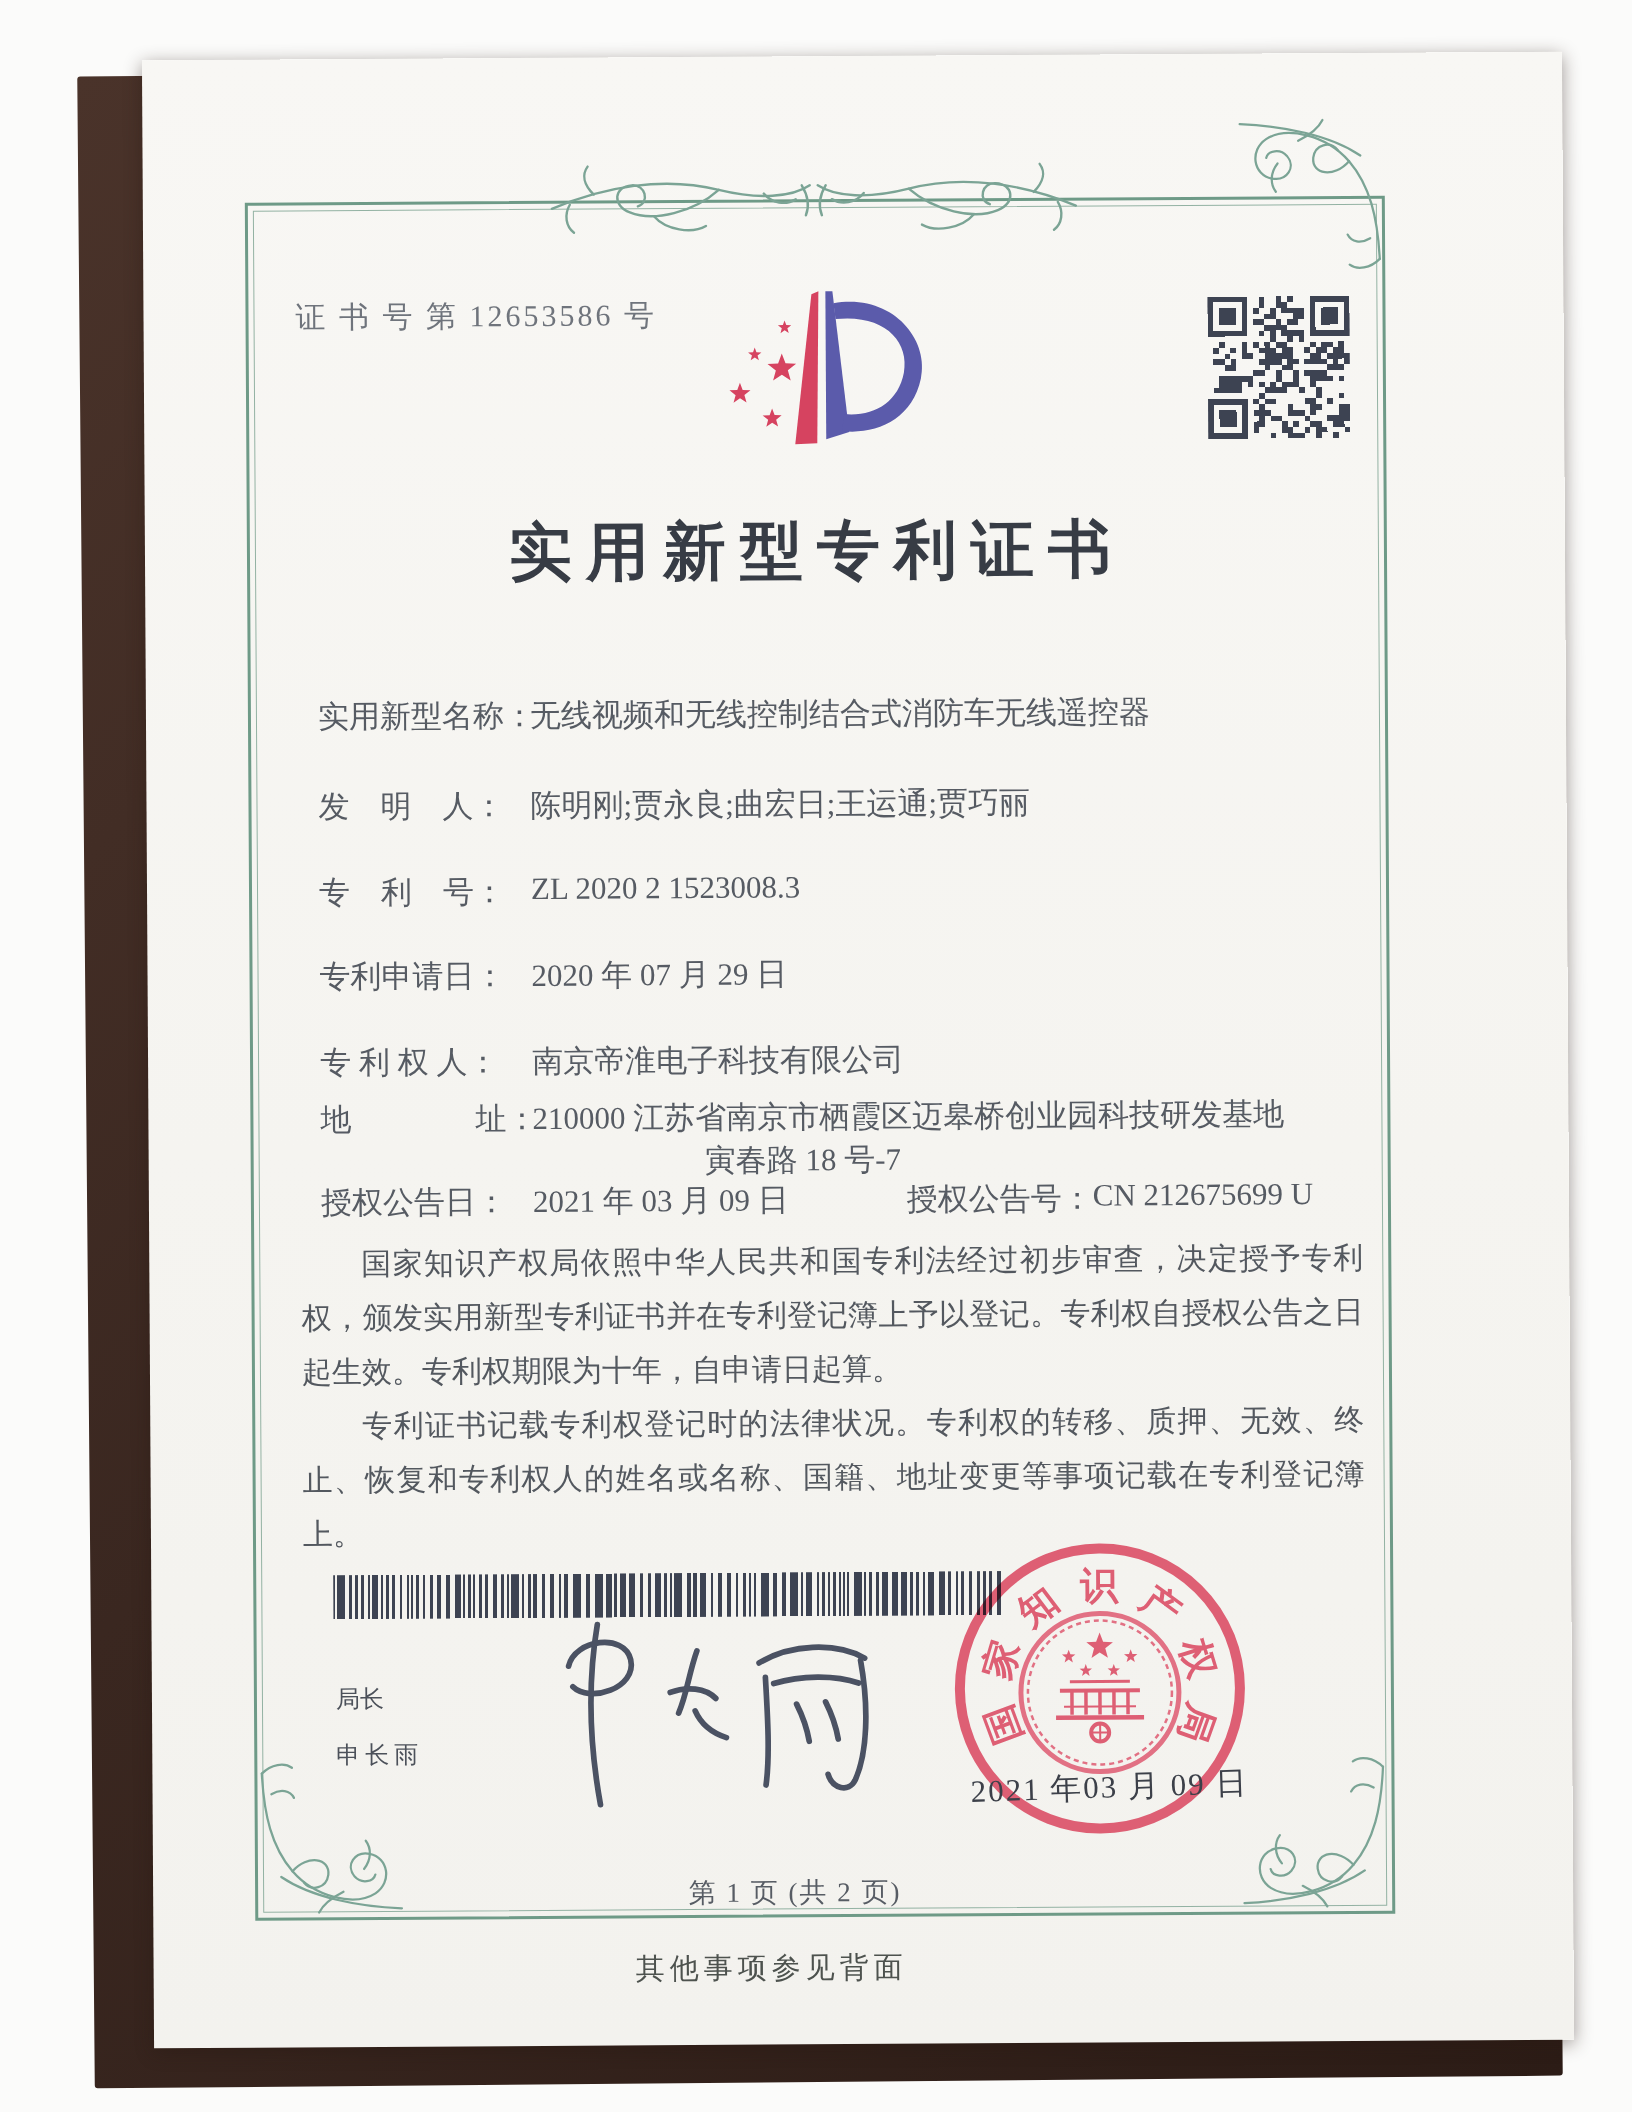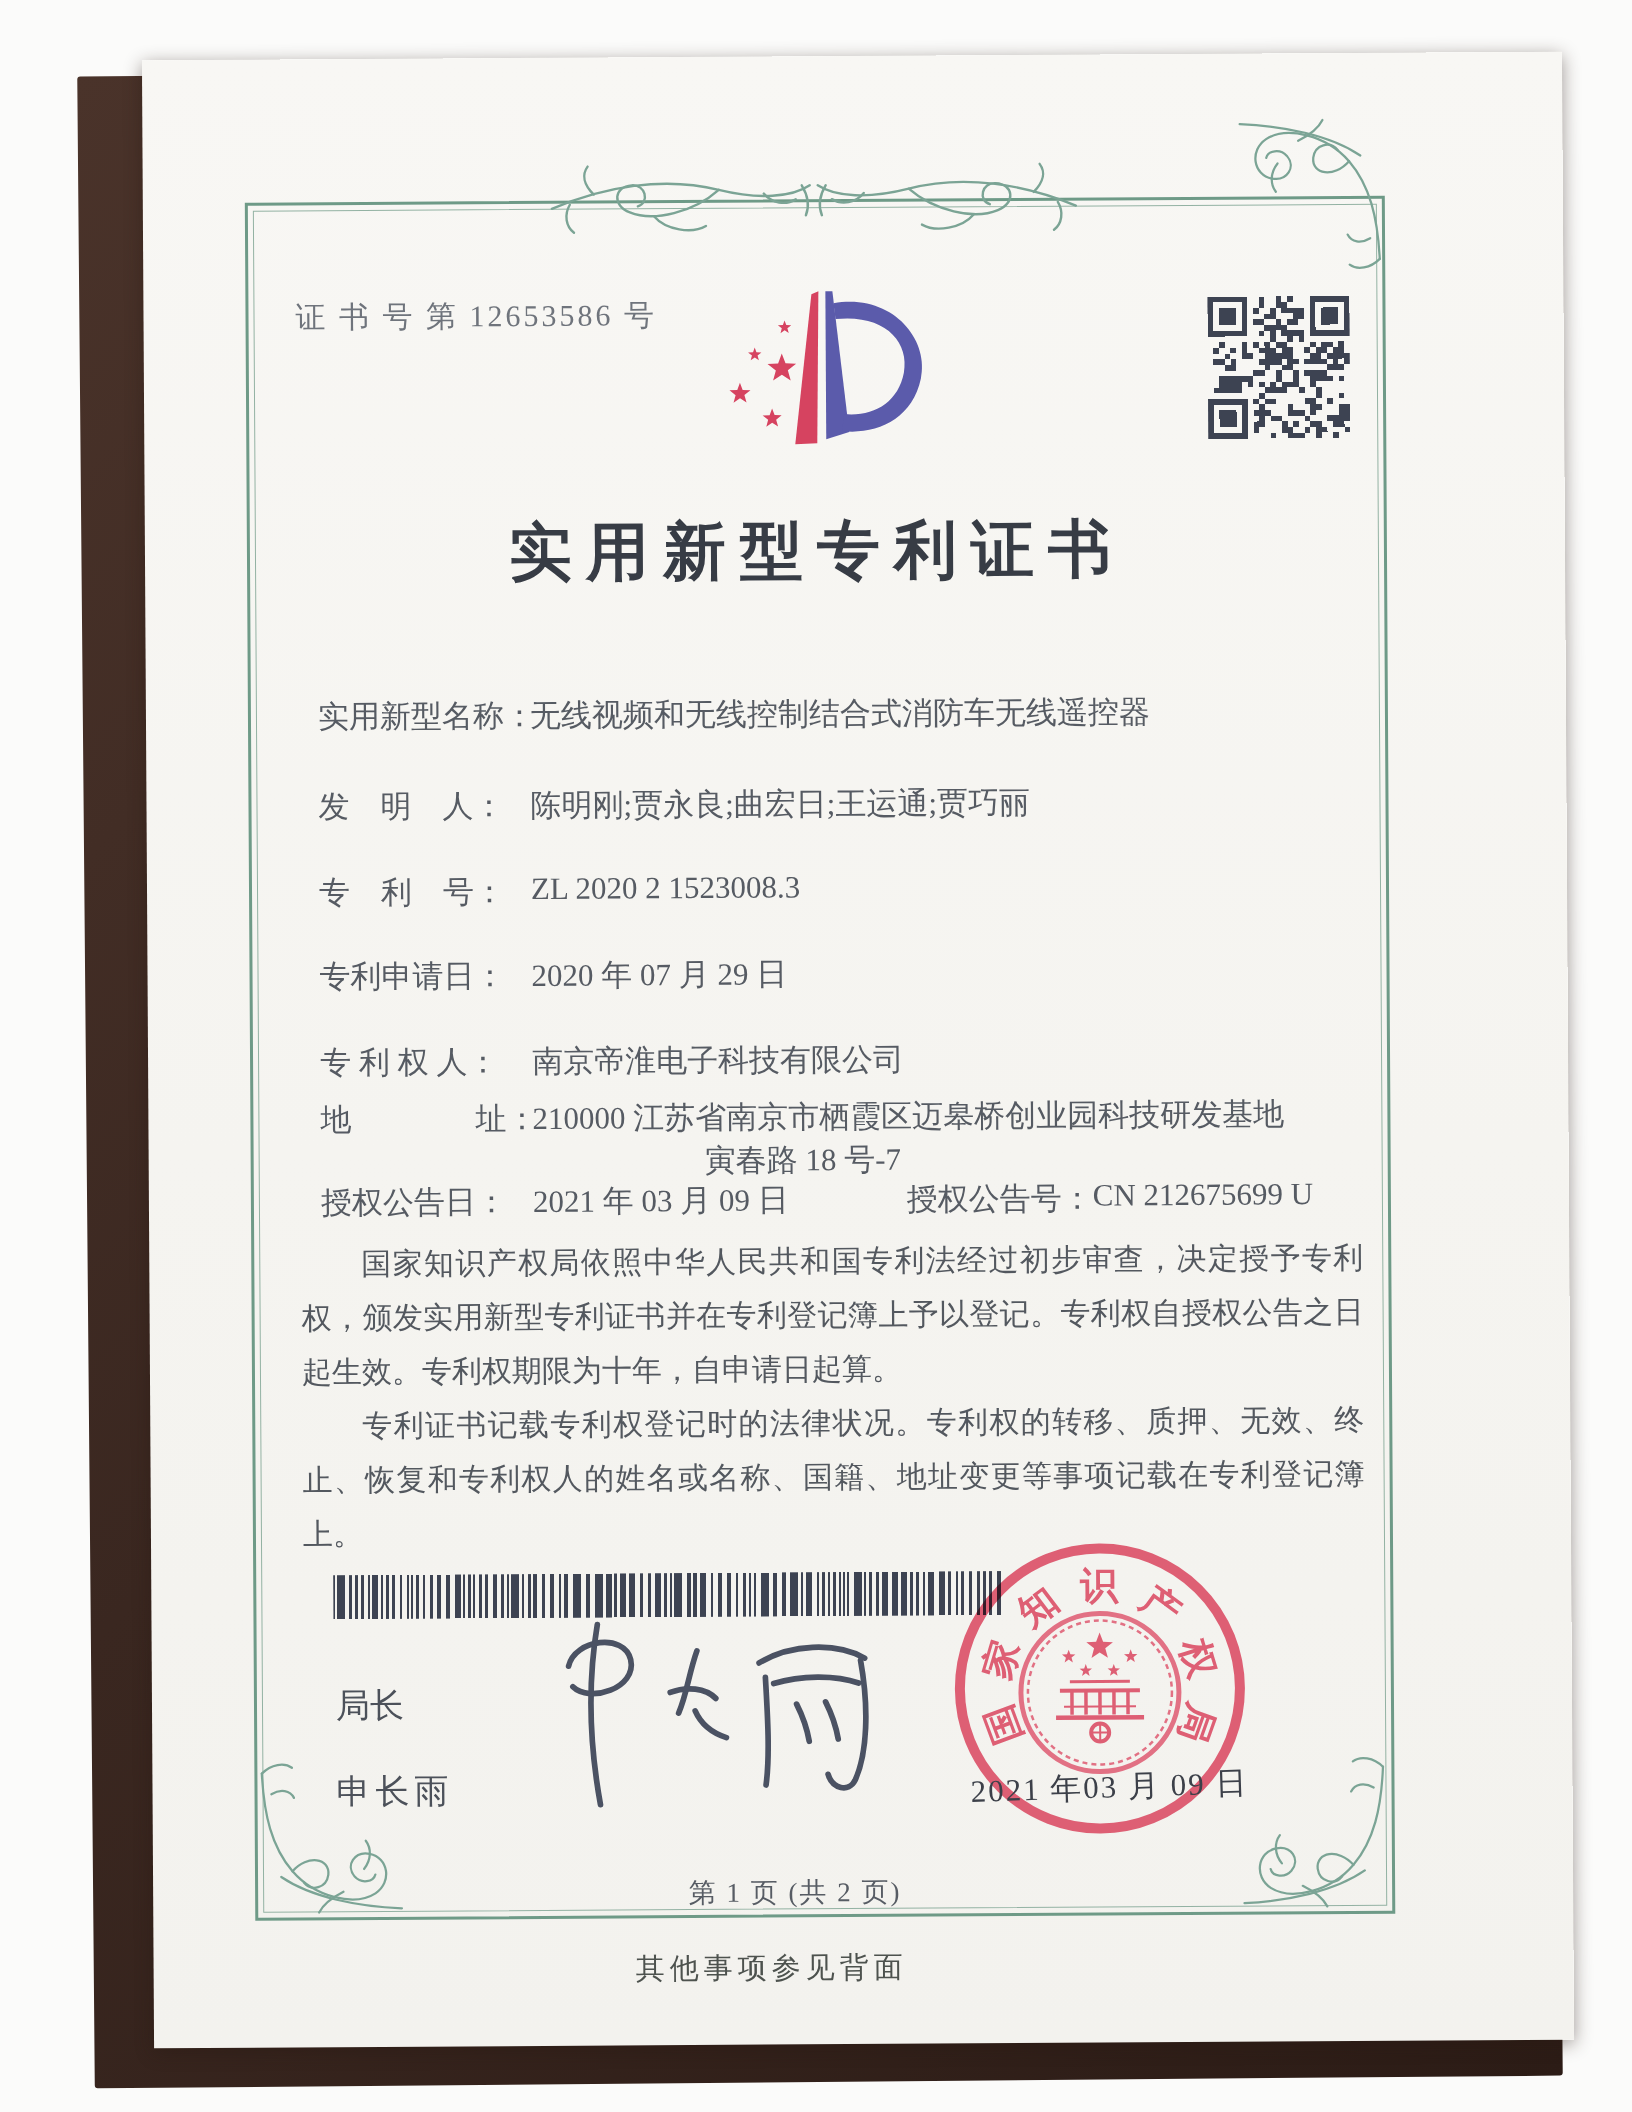--- a/index.html
+++ b/index.html
@@ -37,22 +37,22 @@
   .frow .val{flex:0 0 auto;}
   .addr2{position:absolute;left:384px;font-size:31px;color:#565b63;}
   .grant .lbl2{margin-left:118px;}
 
   .paras{position:absolute;left:152px;top:1178px;width:1062px;font-size:30px;
        line-height:54px;color:#53585f;text-align:justify;}
   .paras p{margin:0;text-indent:2em;}
 
   .barcode{position:absolute;left:182px;top:1516px;width:676px;height:44px;}
 
-  .officer{position:absolute;left:184px;top:1624px;font-size:34px;color:#4c515a;}
-  .officer .name{margin-top:40px;letter-spacing:5px;}
+  .officer{position:absolute;left:184px;top:1624px;font-size:24px;color:#4c515a;}
+  .officer .name{margin-top:24px;letter-spacing:5px;}
   .signature{position:absolute;left:392px;top:1552px;width:352px;height:208px;}
   .signature path{fill:none;stroke:#4b5263;stroke-width:5.5;stroke-linecap:round;}
 
   .seal{position:absolute;left:776px;top:1462px;width:344px;height:344px;
        mix-blend-mode:multiply;opacity:.93;}
   .seal-date{position:absolute;left:818px;top:1712px;font-size:31px;color:#3c4049;
        letter-spacing:2px;transform:rotate(-1.5deg);white-space:nowrap;}
 
   .page-number{position:absolute;left:402px;top:1818px;width:480px;text-align:center;
        font-size:27px;color:#575c64;letter-spacing:2px;}

